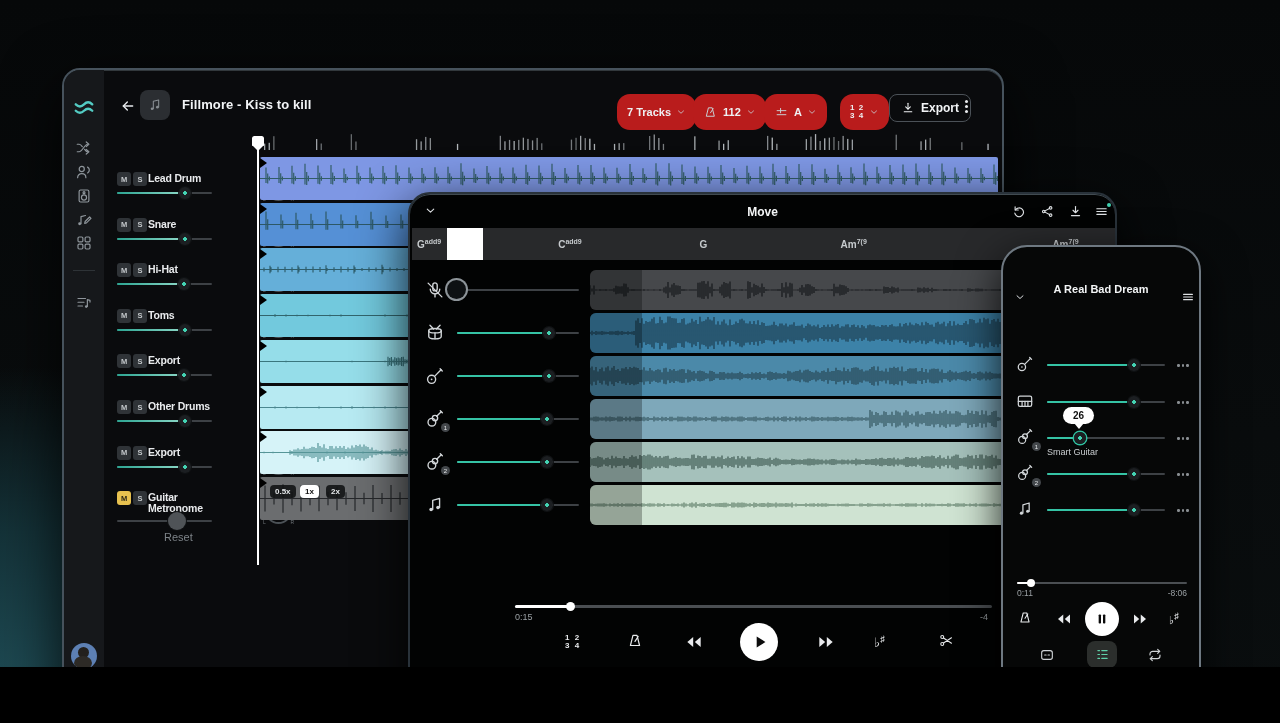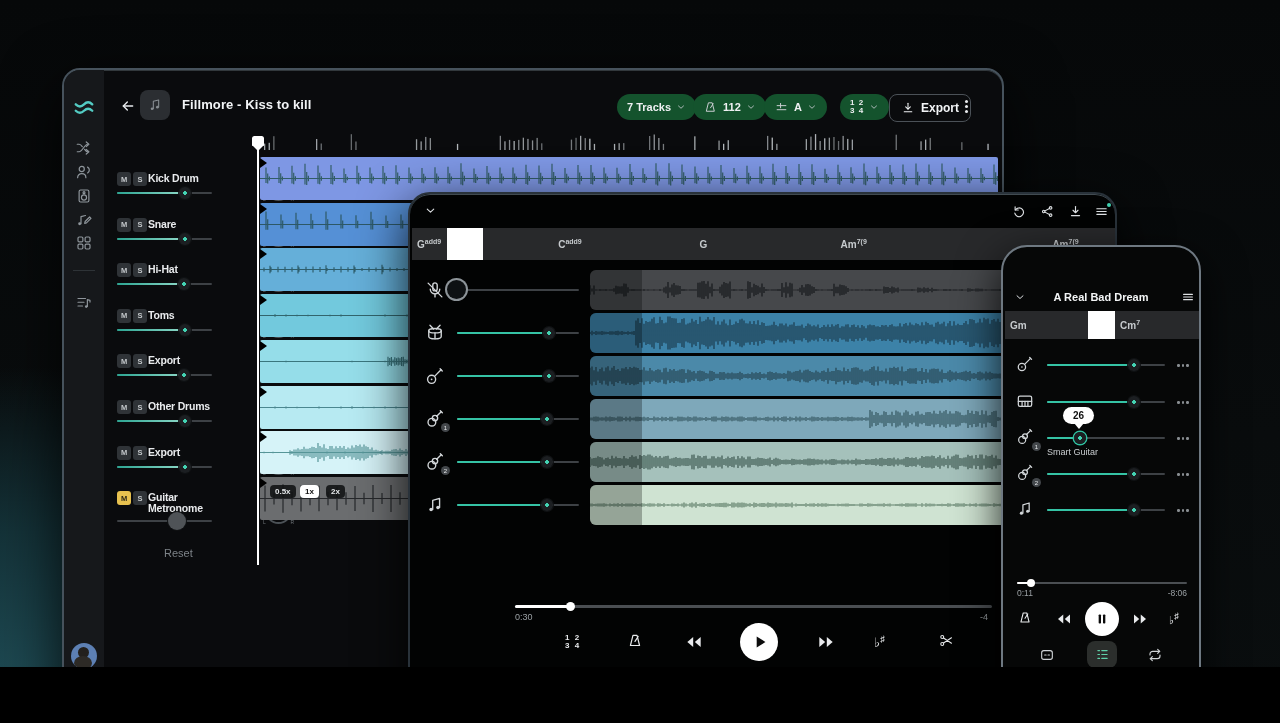--- a/index.html
+++ b/index.html
@@ -28,21 +28,21 @@
   .sb-logo{color:#53cbc3}
   .sb-div{position:absolute;left:9px;width:22px;height:1px;background:#2e3337}
   .avatar{position:absolute;left:7px;width:26px;height:26px;border-radius:50%;background:#5d80b4;overflow:hidden}
   .avatar::before{content:"";position:absolute;left:7px;top:4px;width:11px;height:11px;border-radius:50%;background:#23201d}
   .avatar::after{content:"";position:absolute;left:3px;top:13px;width:18px;height:14px;border-radius:50%;background:#2d2a26}
 
   
   .lp-title{position:absolute;color:#f2f4f6;font-size:13px;font-weight:bold;letter-spacing:.1px}
   .appicon{position:absolute;width:30px;height:30px;border-radius:8px;background:#2b2e32;color:#878d92;
     display:flex;align-items:center;justify-content:center}
-  .pill{position:absolute;height:26px;border-radius:13px;background:#14532d;display:flex;align-items:center;
+  .pill{position:absolute;height:36px;border-radius:13px;background:#b91c1c;display:flex;align-items:center;
     gap:5px;padding:0 10px;color:#eef0f2;font-size:11px;font-weight:bold;cursor:pointer}
   .pill .ic{color:#c9cdd1}
   .chev{color:#787f85}
   .ts{display:flex;flex-direction:column;line-height:8px;font-size:8px;letter-spacing:1px;font-weight:bold}
   .export{position:absolute;height:26px;border-radius:8px;border:1.5px solid #4b5briefcase157;border:1.5px solid #4b5157;
     display:flex;align-items:center;gap:6px;padding:0 11px;color:#f2f4f6;font-size:12px;font-weight:bold;cursor:pointer}
   .kebab{position:absolute;color:#e8eaec;cursor:pointer}
   .kebab i{display:block;width:3px;height:3px;border-radius:50%;background:#e8eaec;margin:2px 0}
 
   
@@ -249,21 +249,21 @@
     <div class="kebab" style="left:901px;top:28px">
         <i></i>
         <i></i>
         <i></i>
       </div>
 
     <div id="track-controls">
         <div class="trow" style="left: 53px; top: 102px;">
           <div class="chip" style="left: 0px; top: 0px;">M</div>
           <div class="chip" style="left: 16px; top: 0px;">S</div>
-          <div class="tname">Kick Drum</div>
+          <div class="tname">Lead Drum</div>
           <div class="slider" style="left: 0px; top: 15px; width: 95px;">
             <div class="sl-track"></div>
             <div class="sl-fill" style="width: 68.4px;"></div>
             <div class="sl-knob" style="left: 62.4px;"></div>
           </div>
           <div class="panknob" style="left: 148px; top: 2px;">
             <div class="panL">L</div>
             <div class="panR">R</div>
           </div>
         </div>
@@ -358,21 +358,21 @@
           <div class="slider" style="left: 0px; top: 24px; width: 95px;">
             <div class="sl-track"></div>
             <div class="sl-knob big" style="left: 50.85px;"></div>
           </div>
           <div class="panknob" style="left: 148px; top: 6px;">
             <div class="panL">L</div>
             <div class="panR">R</div>
           </div>
         </div>
       </div>
-    <div class="reset" style="left:100px;top:477px">Reset</div>
+    <div class="reset" style="left:100px;top:461px">Reset</div>
 
     <div id="timeline">
         <div class="abs" style="left: 200px; top: 63px; width: 734px; height: 18px;"><svg width="734" height="18">
             <rect x="0" y="10.6" width="1.3" height="6.4" fill="#b9bec2" opacity="0.8480033648665994"></rect>
             <rect x="4.6" y="9.8" width="1.3" height="7.2" fill="#b9bec2" opacity="0.9130540927872062"></rect>
             <rect x="9.2" y="3.2" width="1.3" height="13.8" fill="#b9bec2" opacity="0.5279831030638888"></rect>
             <rect x="52" y="6" width="1.3" height="11" fill="#b9bec2" opacity="0.8446827250299975"></rect>
             <rect x="56.6" y="10.5" width="1.3" height="6.5" fill="#b9bec2" opacity="0.565147030283697"></rect>
             <rect x="86.7" y="1.2" width="1.3" height="15.8" fill="#b9bec2" opacity="0.5287617321591824"></rect>
             <rect x="91.3" y="8.5" width="1.3" height="8.5" fill="#b9bec2" opacity="0.5680534977000207"></rect>
@@ -484,20 +484,21 @@
     <div class="playline" style="left:193px;top:80px;height:415px"></div>
     <div class="playmark" style="left:188px;top:66px"></div>
   </div>
 
   <div class="tablet">
     <div class="hicon" style="left:14px;top:10px" id="tb-chev">
         <svg class="ic" width="13" height="13" viewBox="0 0 24 24" fill="none" stroke="currentColor" stroke-width="2" stroke-linecap="round" stroke-linejoin="round">
           <path d="M6 9.5l6 5.5 6-5.5"></path>
         </svg>
       </div>
+    <div class="tb-title" style="top:11px">Move</div>
     <div id="tb-header-icons">
         <div class="hicon" style="left: 602px; top: 10px;">
           <svg class="ic" width="15" height="15" viewBox="0 0 24 24" fill="none" stroke="currentColor" stroke-width="1.8" stroke-linecap="round" stroke-linejoin="round">
             <path d="M5.5 9.5a7 7 0 1 1-1 5"></path>
             <path d="M5 4.5v5h5"></path>
           </svg>
         </div>
         <div class="hicon" style="left: 630px; top: 10px;">
           <svg class="ic" width="15" height="15" viewBox="0 0 24 24" fill="none" stroke="currentColor" stroke-width="1.8" stroke-linecap="round" stroke-linejoin="round">
             <circle cx="6" cy="12" r="2"></circle>
@@ -651,21 +652,21 @@
           <div class="sl-knob" style="left: 84.28px;"></div>
         </div>
         <div class="wavebox" style="left: 180px; top: 291px; width: 509px; height: 40px; background: rgb(207, 227, 210);"><svg width="509" height="40">
             <path d="M0 18.5V21.5M2 18.6V21.4M4 19V21M6 18.7V21.3M8 18.6V21.4M10 18.6V21.4M12 18.5V21.5M14 18.3V21.7M16 18.7V21.3M18 19.3V20.7M20 18.5V21.5M22 19V21M24 18.5V21.5M26 18.8V21.2M28 18.3V21.7M30 19.1V20.9M32 18.3V21.7M34 19.1V20.9M36 18.4V21.6M38 18.6V21.4M40 18.5V21.5M42 18.4V21.6M44 19.1V20.9M46 18.4V21.6M48 19V21M50 18.8V21.2M52 18.3V21.7M54 18.6V21.4M56 19V21M58 18.6V21.4M60 18.3V21.7M62 18.6V21.4M64 18.6V21.4M66 19.2V20.8M68 18.3V21.7M70 18.5V21.5M72 19V21M74 18.3V21.7M76 19.3V20.7M78 19V21M80 19.2V20.8M82 18.4V21.6M84 18.8V21.2M86 18.9V21.1M88 18.6V21.4M90 19.3V20.7M92 18.5V21.5M94 17.4V22.6M96 18.5V21.5M98 19.2V20.8M100 18.2V21.8M102 17.6V22.4M104 18.4V21.6M106 17.3V22.7M108 18.9V21.1M110 18.5V21.5M112 18.2V21.8M114 18V22M116 18.9V21.1M118 18.2V21.8M120 18V22M122 18.8V21.2M124 18.7V21.3M126 18.2V21.8M128 18.3V21.7M130 17.9V22.1M132 17.9V22.1M134 17.7V22.3M136 17.8V22.2M138 18.5V21.5M140 18.9V21.1M142 17.6V22.4M144 17.6V22.4M146 18.2V21.8M148 17.6V22.4M150 17.7V22.3M152 17.5V22.5M154 17.8V22.2M156 18.2V21.8M158 18.7V21.3M160 18.3V21.7M162 19V21M164 17.4V22.6M166 18V22M168 18.7V21.3M170 18.2V21.8M172 18V22M174 18.1V21.9M176 18.4V21.6M178 17.5V22.5M180 18.1V21.9M182 18.3V21.7M184 18.5V21.5M186 17.4V22.6M188 18.4V21.6M190 18.2V21.8M192 18.2V21.8M194 18.4V21.6M196 17.9V22.1M198 18.3V21.7M200 18.5V21.5M202 17.6V22.4M204 19.2V20.8M206 18.4V21.6M208 19.1V20.9M210 19V21M212 18.9V21.1M214 18.9V21.1M216 18.2V21.8M218 19.1V20.9M220 18.5V21.5M222 18.4V21.6M224 18.2V21.8M226 18.9V21.1M228 18.2V21.8M230 18.8V21.2M232 18.3V21.7M234 18.4V21.6M236 18.2V21.8M238 18.8V21.2M240 19V21M242 18.9V21.1M244 18.9V21.1M246 19.2V20.8M248 18.7V21.3M250 19.1V20.9M252 18.7V21.3M254 18.8V21.2M256 18.5V21.5M258 18.6V21.4M260 19V21M262 18.9V21.1M264 19.1V20.9M266 19.2V20.8M268 19.3V20.7M270 18.4V21.6M272 18.4V21.6M274 19.1V20.9M276 18.9V21.1M278 18.3V21.7M280 18.6V21.4M282 18.7V21.3M284 19V21M286 19V21M288 18.8V21.2M290 18.7V21.3M292 18.8V21.2M294 18.3V21.7M296 18.9V21.1M298 18.8V21.2M300 18.5V21.5M302 19.2V20.8M304 19.2V20.8M306 19.1V20.9M308 19.1V20.9M310 18.7V21.3M312 18.5V21.5M314 19.1V20.9M316 18.3V21.7M318 18.3V21.7M320 18.4V21.6M322 18.4V21.6M324 18.5V21.5M326 18.3V21.7M328 19.2V20.8M330 19.3V20.7M332 18.3V21.7M334 19.2V20.8M336 18.3V21.7M338 18.8V21.2M340 18.5V21.5M342 18.7V21.3M344 18.7V21.3M346 19.2V20.8M348 19.1V20.9M350 19V21M352 18.8V21.2M354 18.9V21.1M356 19.1V20.9M358 18.3V21.7M360 18.6V21.4M362 19.2V20.8M364 18.9V21.1M366 18.2V21.8M368 18.2V21.8M370 18.5V21.5M372 18.6V21.4M374 18.3V21.7M376 19.1V20.9M378 19.2V20.8M380 18.5V21.5M382 19V21M384 18.8V21.2M386 18.3V21.7M388 19.3V20.7M390 18.8V21.2M392 18.5V21.5M394 18.6V21.4M396 18.5V21.5M398 18.7V21.3M400 19V21M402 19.2V20.8M404 18.2V21.8M406 18.8V21.2M408 19.1V20.9M410 18.8V21.2M412 18.4V21.6M414 18.2V21.8M416 18.9V21.1M418 18.4V21.6M420 18.5V21.5M422 18.4V21.6M424 19.1V20.9M426 19.3V20.7M428 19.1V20.9M430 18.4V21.6M432 18.7V21.3M434 18.5V21.5M436 18.5V21.5M438 19.1V20.9M440 19.1V20.9M442 19.1V20.9M444 18.6V21.4M446 19.1V20.9M448 18.5V21.5M450 18.8V21.2M452 19.2V20.8M454 19V21M456 19.1V20.9M458 18.4V21.6M460 19.1V20.9M462 19.1V20.9M464 18.2V21.8M466 18.8V21.2M468 18.6V21.4M470 18.6V21.4M472 18.4V21.6M474 18.4V21.6M476 18.6V21.4M478 18.9V21.1M480 19V21M482 18.2V21.8M484 19.2V20.8M486 19V21M488 18.3V21.7M490 18.8V21.2M492 19.1V20.9M494 18.7V21.3M496 19.2V20.8M498 18.6V21.4M500 18.3V21.7M502 19.1V20.9M504 18.8V21.2M506 19.3V20.7M508 19.3V20.7" stroke="#5a7a64" stroke-width="1.4" opacity="0.88" fill="none"></path>
           </svg><div class="wavedim" style="width: 52px;"></div></div>
       </div>
 
     <div class="prog-track" style="left:105px;top:411px;width:477px"></div>
     <div class="prog-fill" style="left: 105px; top: 411px; width: 54.9px;" id="tb-prog-fill"></div>
     <div class="prog-dot" style="top: 408px; left: 155.9px;" id="tb-prog-dot"></div>
-    <div class="tlabel" style="left:105px;top:418px">0:30</div>
+    <div class="tlabel" style="left:105px;top:418px">0:15</div>
     <div class="tlabel" style="left:570px;top:418px">-4</div>
 
     <div class="tr-ic" style="left:155px;top:440px">
       <span class="ts2">
           <span>1 2</span>
           <span>3 4</span>
         </span>
     </div>
     <div class="tr-ic" style="left:216px;top:438px" id="tb-metro">
         <svg class="ic" width="18" height="18" viewBox="0 0 24 24" fill="none" stroke="currentColor" stroke-width="1.6" stroke-linecap="round" stroke-linejoin="round">
@@ -701,39 +702,25 @@
         </svg>
       </div>
   </div>
 
   <div class="phone">
     <div class="hicon" style="left:11px;top:44px" id="ph-chev">
         <svg class="ic" width="12" height="12" viewBox="0 0 24 24" fill="none" stroke="currentColor" stroke-width="2" stroke-linecap="round" stroke-linejoin="round">
           <path d="M6 9.5l6 5.5 6-5.5"></path>
         </svg>
       </div>
-    <div class="ph-title" style="top:44px">A Real Bad Dream</div>
+    <div class="ph-title" style="top:36px">A Real Bad Dream</div>
     <div class="hicon" style="left:178px;top:43px" id="ph-menu">
         <svg class="ic" width="14" height="14" viewBox="0 0 24 24" fill="none" stroke="currentColor" stroke-width="2" stroke-linecap="round" stroke-linejoin="round">
           <path d="M4.5 7.5h15M4.5 12h15M4.5 16.5h15"></path>
         </svg>
-      </div>
-    <div class="chordstrip" style="top:64px;height:28px" id="ph-chords">
-        <div class="chord-cell" style="left: 2px; width: 26.5px; height: 28px;">
-          <span>Gm</span>
-        </div>
-        <div class="chord-cell" style="left: 29.5px; width: 26.5px; height: 28px;"></div>
-        <div class="chord-cell" style="left: 57px; width: 26.5px; height: 28px;"></div>
-        <div class="chord-cell active" style="left: 84.5px; width: 26.5px; height: 28px;"></div>
-        <div class="chord-cell" style="left: 112px; width: 26.5px; height: 28px;">
-          <span>Cm</span>
-          <sup>7</sup>
-        </div>
-        <div class="chord-cell" style="left: 139.5px; width: 26.5px; height: 28px;"></div>
-        <div class="chord-cell" style="left: 167px; width: 26.5px; height: 28px;"></div>
       </div>
     <div id="ph-mixer">
         <div class="stem-icon" style="left: 12px; top: 107px;">
           <svg class="ic" width="20" height="20" viewBox="0 0 24 24" fill="none" stroke="currentColor" stroke-width="1.5" stroke-linecap="round" stroke-linejoin="round">
             <circle cx="8.3" cy="15.6" r="4.4"></circle>
             <path d="M11.5 12.4L18.6 5.2"></path>
             <path d="M17.6 4.2l2.3 2.3"></path>
             <circle cx="8.3" cy="15.6" r="1" fill="currentColor" stroke="none"></circle>
           </svg>
         </div>

